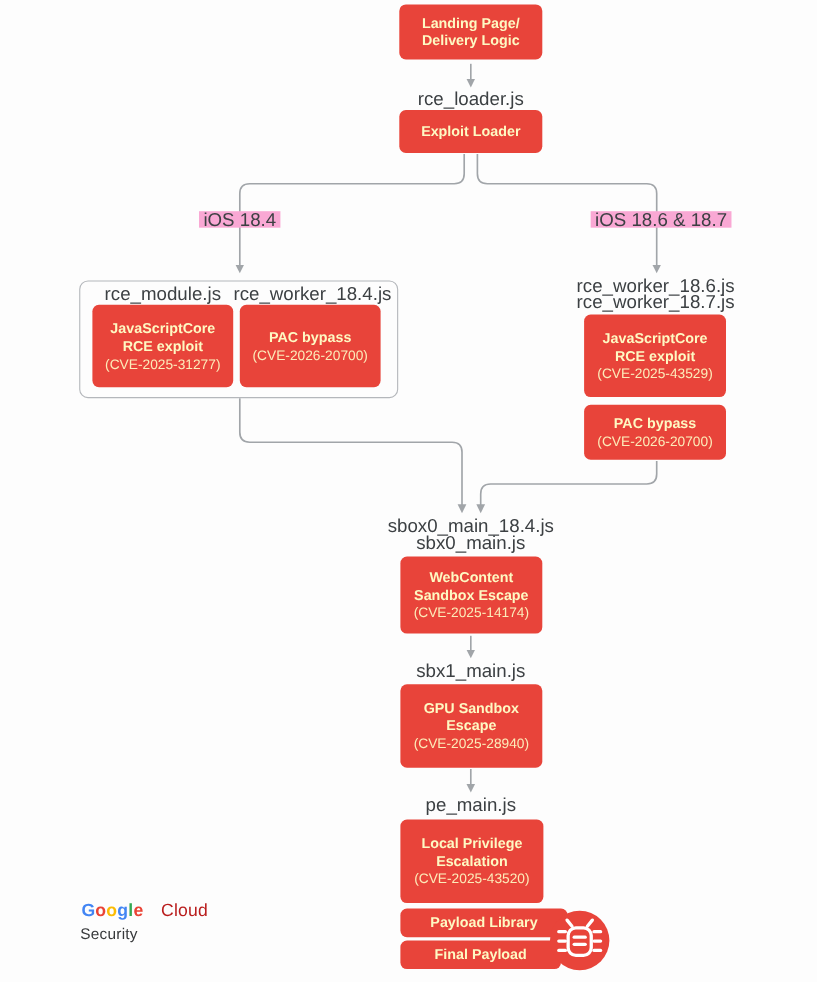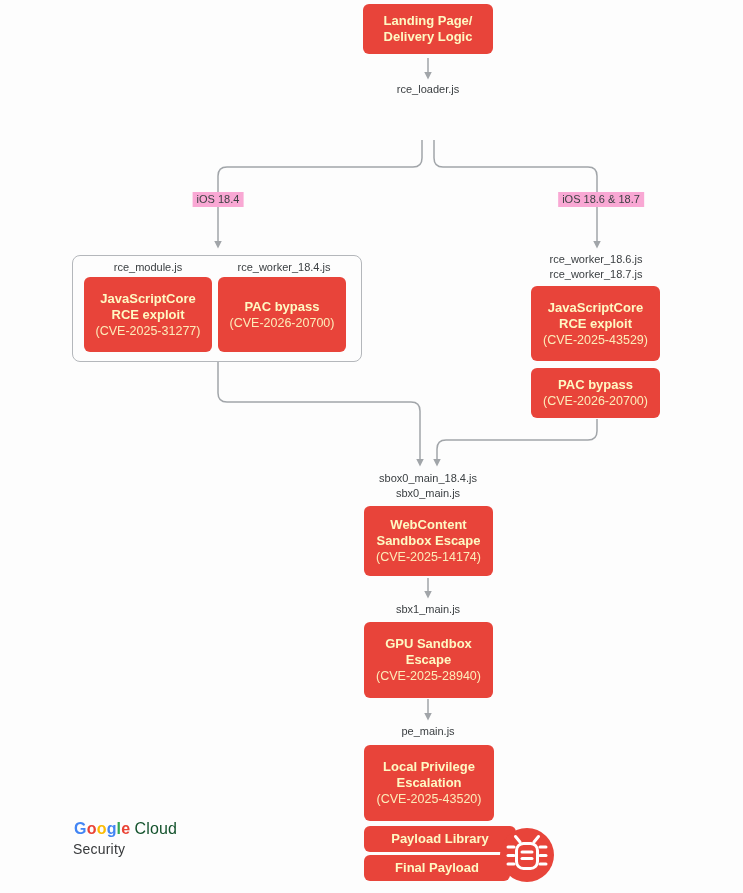--- a/index.html
+++ b/index.html
@@ -10,34 +10,34 @@
   #wires{position:absolute;left:0;top:0;width:743px;height:893px;}
   .rbox{
     position:absolute;background:#E8443A;color:#fef9c3;border-radius:6px;
     display:flex;flex-direction:column;align-items:center;justify-content:center;
     text-align:center;font-weight:bold;font-size:13px;line-height:16px;
     box-sizing:border-box;padding:2px 4px;
   }
   .rbox .cve{font-weight:normal;font-size:12.5px;opacity:.93;line-height:16px;}
   .clabel{
     position:absolute;transform:translateX(-50%);text-align:center;
-    font-size:11px;color:#3C4043;line-height:15px;white-space:nowrap;
+    font-size:17px;color:#3C4043;line-height:15px;white-space:nowrap;
   }
   .onwire{background:#f9a8d4;padding:0 4px;}
   .groupbox{
     position:absolute;border:1px solid #B4B7BB;border-radius:8px;
     background:transparent;box-sizing:border-box;
   }
   .logo-row{position:absolute;font-size:16px;letter-spacing:.2px;white-space:nowrap;}
   .logo-row .gletter{font-weight:bold;}
   .gl-0,.gl-3{color:#4285F4;}
   .gl-1,.gl-5{color:#EA4335;}
   .gl-2{color:#FBBC04;}
   .gl-4{color:#34A853;}
-  .logo-cloud{color:#14532d;font-weight:normal;margin-left:4px;}
+  .logo-cloud{color:#b91c1c;font-weight:normal;margin-left:16px;}
   .security-mark{position:absolute;font-size:14px;color:#37393B;letter-spacing:.2px;}
   .bugwrap{position:absolute;}
 </style>
 </head>
 <body>
 
 <div id="stage">
 
   <svg id="wires" width="743" height="893" viewBox="0 0 743 893">
     <defs>
@@ -56,20 +56,23 @@
     </g>
   </svg>
 
   <div class="rbox" style="left:363px;top:4px;width:130px;height:50px">
     <span>Landing Page/</span>
     <span>Delivery Logic</span>
   </div>
 
   <div class="clabel" style="left:428px;top:82px">rce_loader.js</div>
 
+  <div class="rbox" style="left:363px;top:100px;width:130px;height:39px">
+    <span>Exploit Loader</span>
+  </div>
 
   <div class="clabel onwire" style="left:218px;top:192px">iOS 18.4</div>
   <div class="clabel onwire" style="left:601px;top:192px">iOS 18.6 &amp; 18.7</div>
 
   <div class="groupbox" style="left:72px;top:255px;width:290px;height:107px"></div>
 
   <div class="clabel" style="left:148px;top:260px">rce_module.js</div>
   <div class="clabel" style="left:284px;top:260px">rce_worker_18.4.js</div>
 
   <div class="rbox" style="left:84px;top:277px;width:128px;height:75px">

